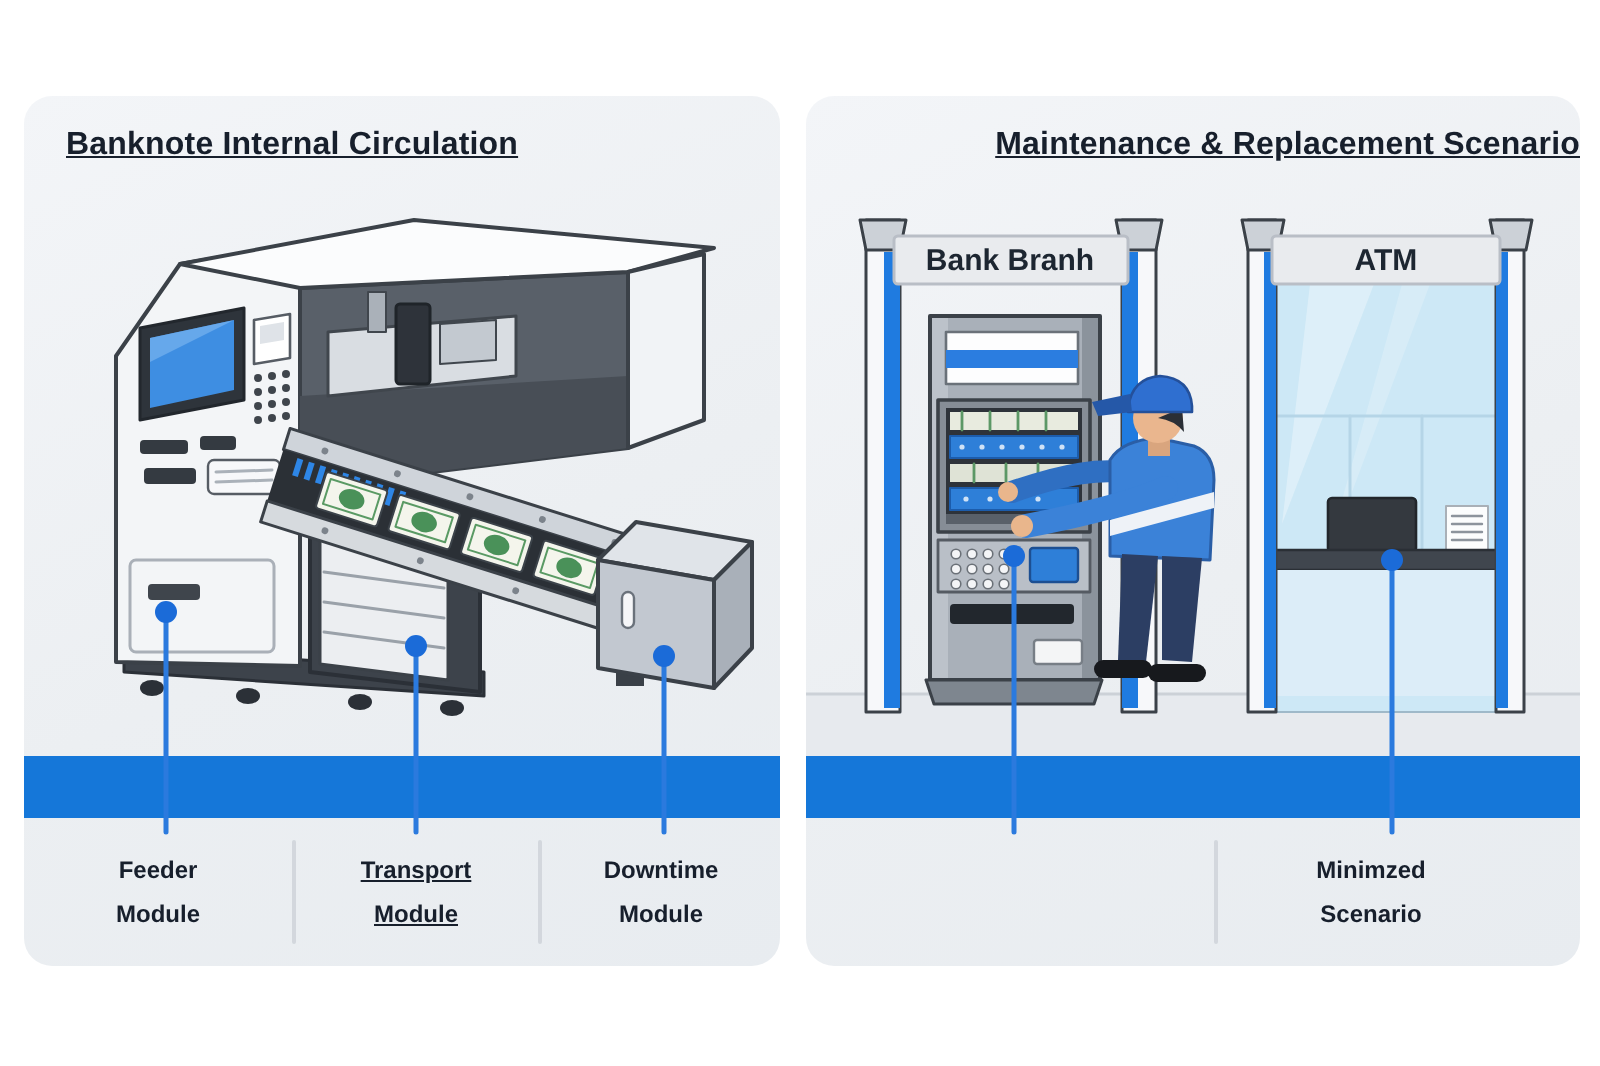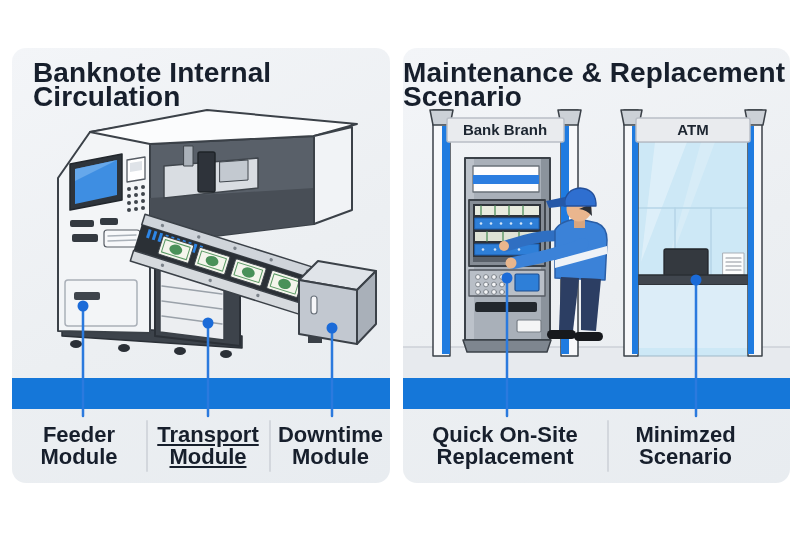--- a/index.html
+++ b/index.html
@@ -6,31 +6,31 @@
   html,body { width:800px; height:533px; background:#ffffff; overflow:hidden;
     font-family:"Liberation Sans", sans-serif; }
   .page { position:relative; width:800px; height:533px; background:#ffffff; }
 
   .card { position:absolute; top:48px; height:435px; border-radius:14px; overflow:hidden;
     background:linear-gradient(155deg,#f3f5f8 0%,#eceff2 55%,#e8ecf0 100%); }
   .card-left  { left:12px;  width:378px; }
   .card-right { left:403px; width:387px; }
 
   .panel-title { position:absolute; top:13px; left:21px; z-index:5;
-    font-size:28px; font-weight:700; line-height:24px; color:#171f2c; letter-spacing:.1px; }
-  .panel-title.centered { left:0; width:100%; text-align:left; }
+    font-size:16px; font-weight:700; line-height:24px; color:#171f2c; letter-spacing:.1px;text-decoration:underline; }
+  .panel-title.centered { left:0; width:100%; text-align:right; }
 
   .band { position:absolute; left:0; right:0; top:330px; height:31px;
     background:#1577d9; z-index:1; }
 
   .illus { position:absolute; left:0; top:0; z-index:2; pointer-events:none; }
 
   .labels-row { position:absolute; left:0; top:374px; width:100%; height:52px; z-index:4; }
   .label-col { position:absolute; top:2px; text-align:center;
-    font-size:22px; font-weight:700; line-height:22px; color:#171f2c; }
+    font-size:12px; font-weight:700; line-height:22px; color:#171f2c; }
   .vdiv { position:absolute; top:-2px; width:2px; height:52px; background:#d3d7dd; border-radius:1px; }
 
   svg { display:block; }
   svg text { font-family:"Liberation Sans", sans-serif; }
 </style>
 </head>
 <body>
 
 <div class="page">
 
@@ -339,24 +339,20 @@
         <g>
           <line x1="104" y1="235" x2="104" y2="368" stroke="#2b7ade" stroke-width="2.5"></line>
           <line x1="293" y1="237" x2="293" y2="368" stroke="#2b7ade" stroke-width="2.5"></line>
           <circle cx="104" cy="230" r="5.5" fill="#1b6bd8"></circle>
           <circle cx="293" cy="232" r="5.5" fill="#1b6bd8"></circle>
         </g>
       </g>
     </svg>
 
     <div class="labels-row">
-      <div class="label-col" style="left:0; width:204px;">
-        <div>Quick On-Site</div>
-        <div>Replacement</div>
-      </div>
       <div class="vdiv" style="left:204px;"></div>
       <div class="label-col" style="left:192px; width:181px;">
         <div>Minimzed</div>
         <div>Scenario</div>
       </div>
     </div>
   </section>
 
 </div>
 

